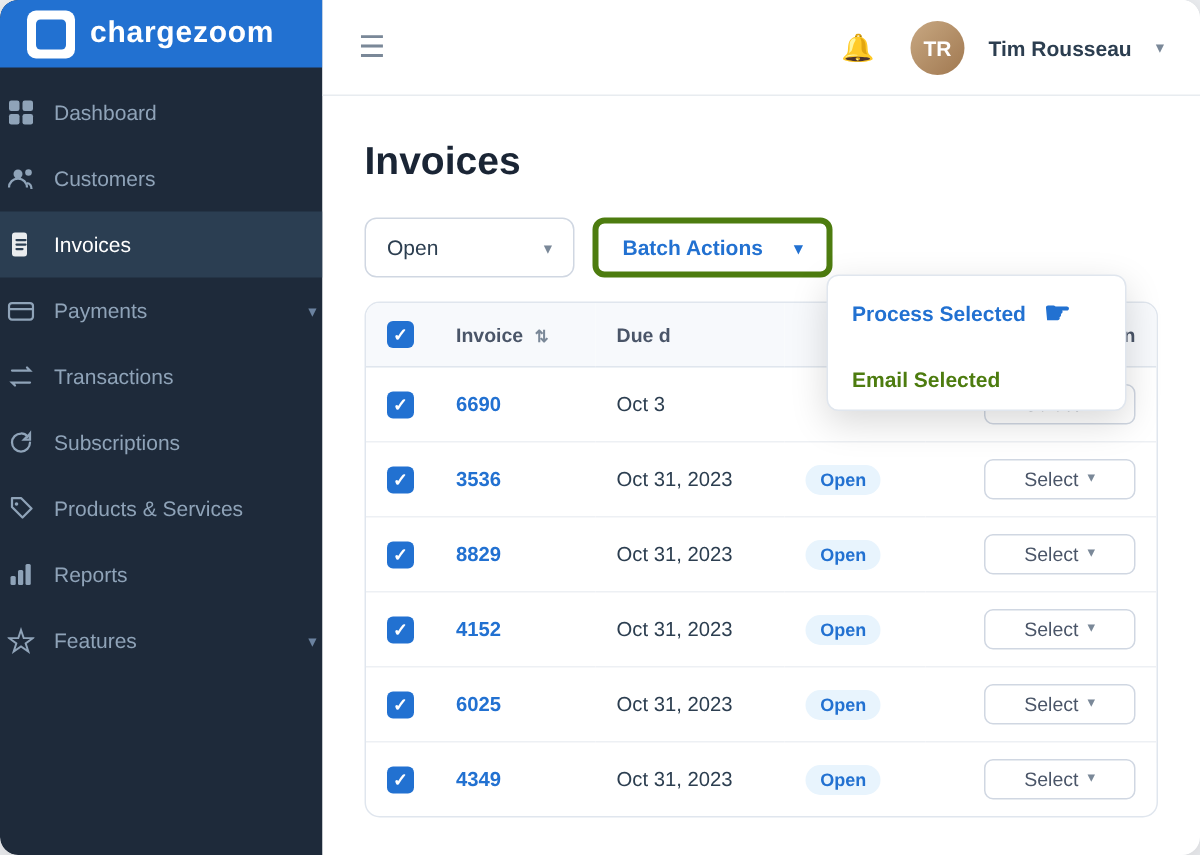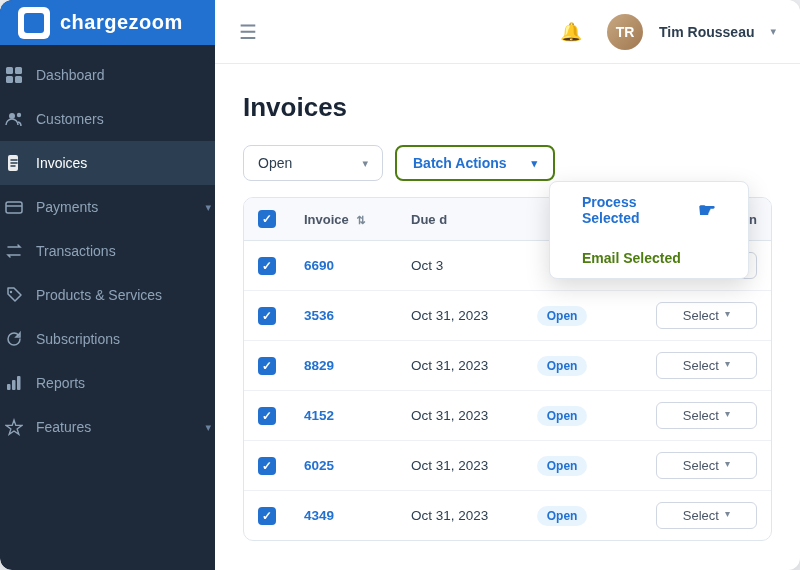--- a/index.html
+++ b/index.html
@@ -29,27 +29,27 @@
     .topbar-chevron { color: #7a8898; font-size: 11px; }
 
     .content { flex: 1; padding: 28px 28px 20px; overflow: auto; }
     .page-title { font-size: 26px; font-weight: 700; color: #1a2535; margin-bottom: 22px; }
 
     
     .toolbar { display: flex; gap: 12px; margin-bottom: 16px; position: relative; }
     .filter-select { display: flex; align-items: center; gap: 8px; border: 1.5px solid #d0d7e2; border-radius: 8px; padding: 8px 14px; background: white; font-size: 14px; color: #2c3e50; cursor: pointer; min-width: 140px; }
     .filter-select .sel-label { flex: 1; font-weight: 500; }
     .filter-select .sel-chevron { color: #7a8898; font-size: 11px; }
-    .batch-btn { display: flex; align-items: center; gap: 8px; border: 2px solid #4d7c0f; border-radius: 8px; padding: 8px 16px; background: white; font-size: 14px; color: #2271d1; cursor: pointer; font-weight: 600; min-width: 160px; position: relative; }
+    .batch-btn { display: flex; align-items: center; gap: 8px; border: 4px solid #4d7c0f; border-radius: 8px; padding: 8px 16px; background: white; font-size: 14px; color: #2271d1; cursor: pointer; font-weight: 600; min-width: 160px; position: relative; }
     .batch-btn .sel-label { flex: 1; }
     .batch-btn .sel-chevron { color: #2271d1; font-size: 11px; }
 
     
     .dropdown-menu { position: absolute; top: calc(100% + 2px); left: 152px; background: white; border-radius: 8px; box-shadow: 0 8px 24px rgba(0,0,0,0.15); z-index: 100; min-width: 200px; overflow: hidden; border: 1px solid #e0e6ee; }
-    .dropdown-item { padding: 12px 32px; font-size: 14px; cursor: pointer; display: flex; align-items: center; gap: 8px; }
+    .dropdown-item { padding: 12px 16px; font-size: 14px; cursor: pointer; display: flex; align-items: center; gap: 8px; }
     .dropdown-item.highlight { color: #2271d1; font-weight: 600; }
     .dropdown-item.normal { color: #4d7c0f; }
 
     
     .table-container { border: 1.5px solid #e0e6ee; border-radius: 10px; overflow: hidden; }
     table { width: 100%; border-collapse: collapse; }
     thead { background: #f7f9fc; }
     th { padding: 12px 14px; text-align: left; font-size: 13px; font-weight: 700; color: #4a5568; border-bottom: 1.5px solid #e0e6ee; }
     th.check-col { width: 40px; }
     th.action-col { text-align: right; }
@@ -142,34 +142,34 @@
         <svg width="18" height="18" viewBox="0 0 18 18" fill="none">
             <path d="M3 5h12l-2-2M15 13H3l2 2" stroke="#8fa3b8" stroke-width="1.5" stroke-linecap="round"></path>
           </svg>
       </span>
       <span class="nav-label">Transactions</span>
     </div>
 
     <div class="nav-item">
       <span class="nav-icon">
         <svg width="18" height="18" viewBox="0 0 18 18" fill="none">
+            <path d="M15 9A6 6 0 1 1 9 3a6 6 0 0 1 4.5 2L15 3v4h-4l1.5-1.5" stroke="#8fa3b8" stroke-width="1.5" fill="none" stroke-linecap="round"></path>
+          </svg>
+      </span>
+      <span class="nav-label">Subscriptions</span>
+    </div>
+
+    <div class="nav-item">
+      <span class="nav-icon">
+        <svg width="18" height="18" viewBox="0 0 18 18" fill="none">
             <path d="M9 2H3v6l7 7 6-6-7-7z" stroke="#8fa3b8" stroke-width="1.5" fill="none" stroke-linejoin="round"></path>
             <circle cx="6" cy="6" r="1.2" fill="#8fa3b8"></circle>
           </svg>
       </span>
       <span class="nav-label">Products &amp; Services</span>
-    </div>
-
-    <div class="nav-item">
-      <span class="nav-icon">
-        <svg width="18" height="18" viewBox="0 0 18 18" fill="none">
-            <path d="M15 9A6 6 0 1 1 9 3a6 6 0 0 1 4.5 2L15 3v4h-4l1.5-1.5" stroke="#8fa3b8" stroke-width="1.5" fill="none" stroke-linecap="round"></path>
-          </svg>
-      </span>
-      <span class="nav-label">Subscriptions</span>
     </div>
 
     <div class="nav-item">
       <span class="nav-icon">
         <svg width="18" height="18" viewBox="0 0 18 18" fill="none">
             <rect x="2" y="10" width="3.5" height="6" rx="1" fill="#8fa3b8"></rect>
             <rect x="7" y="6" width="3.5" height="10" rx="1" fill="#8fa3b8"></rect>
             <rect x="12" y="2" width="3.5" height="14" rx="1" fill="#8fa3b8"></rect>
           </svg>
       </span>

